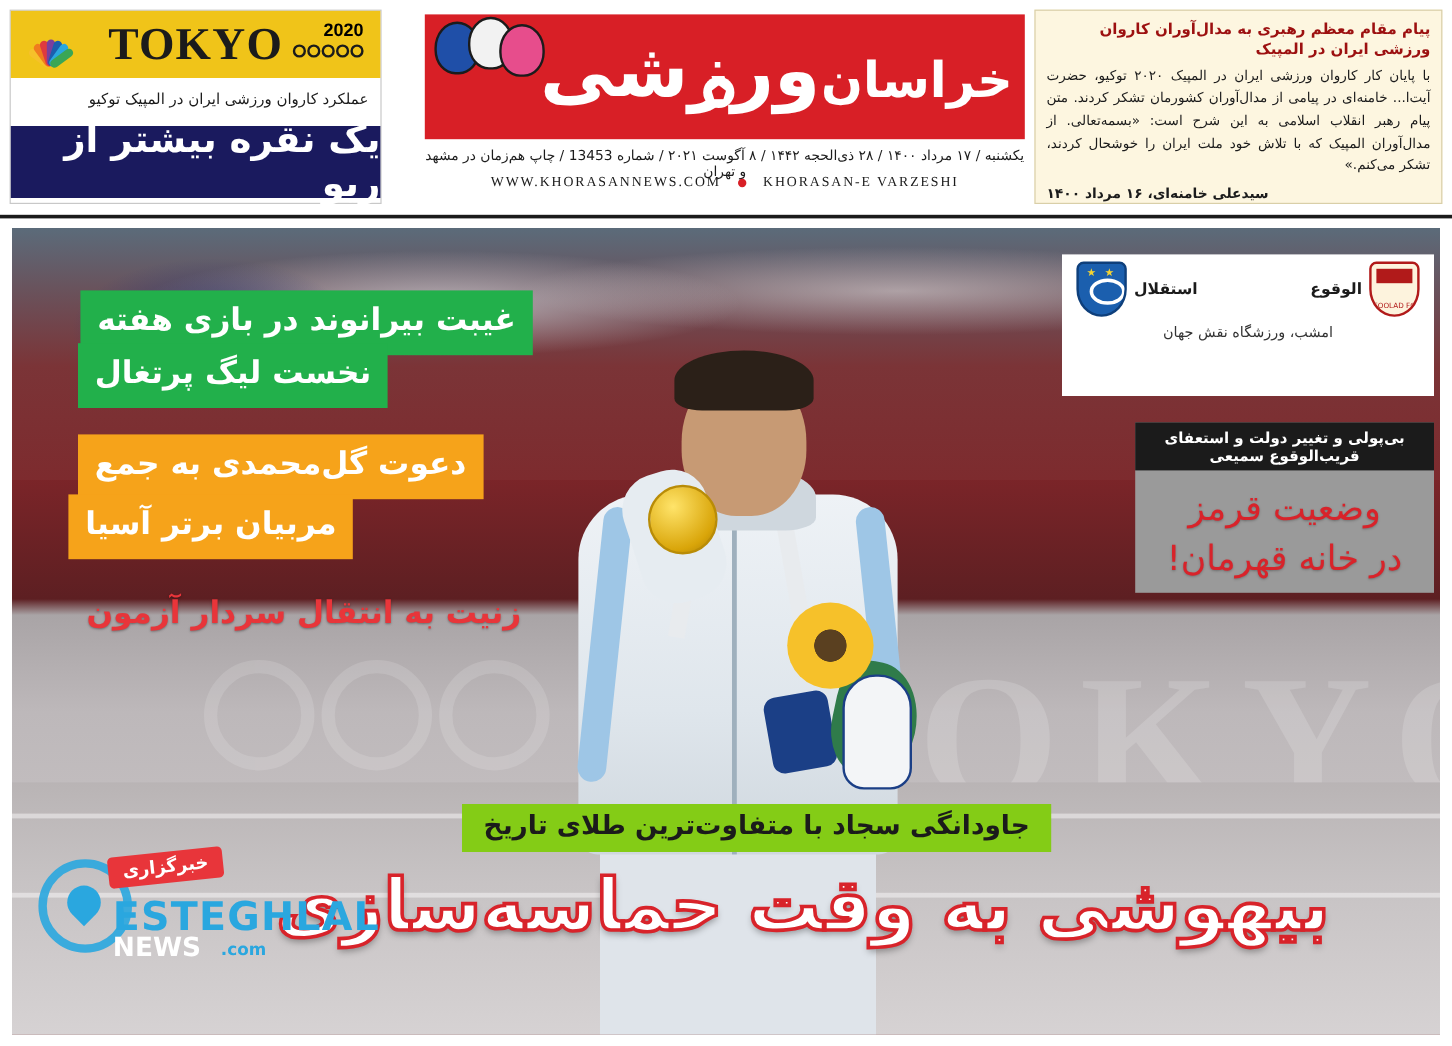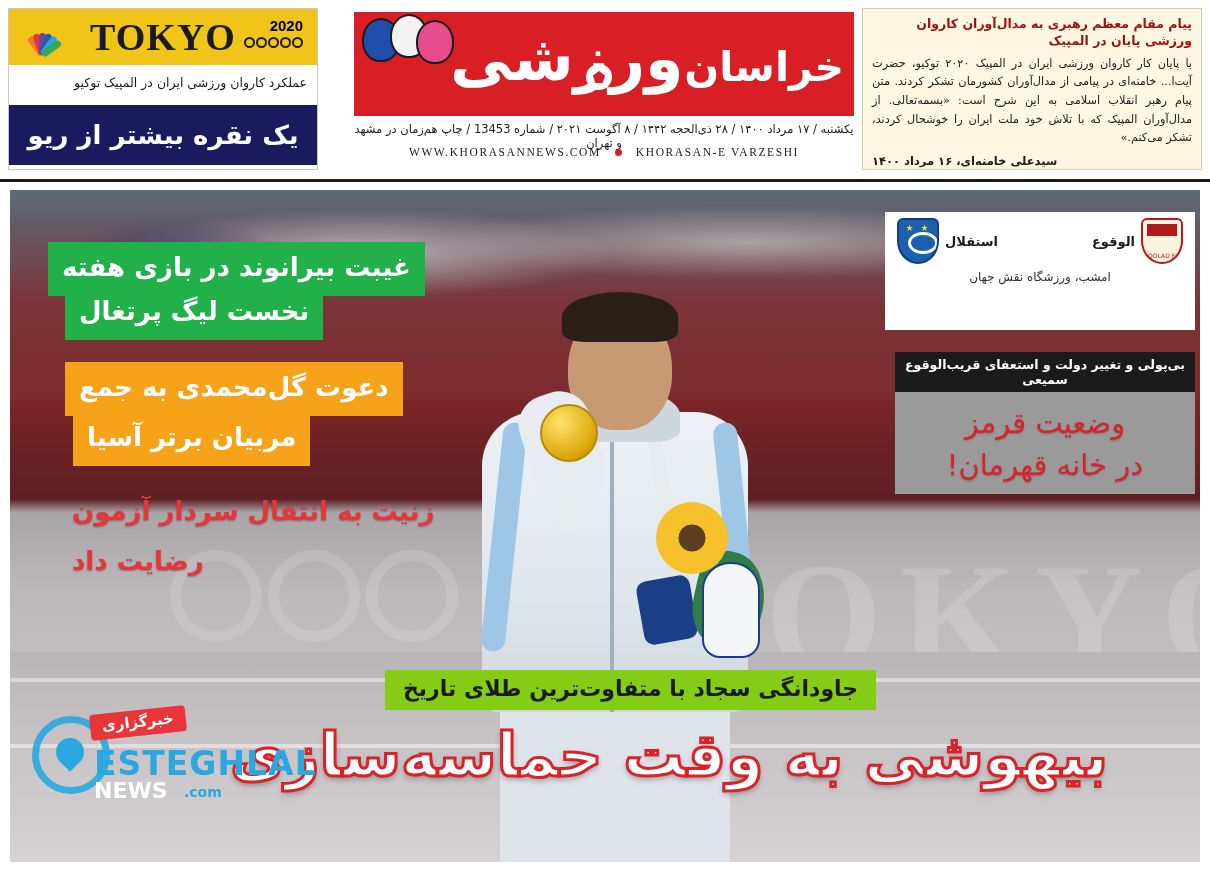--- a/index.html
+++ b/index.html
@@ -209,21 +209,21 @@
     line-height: 1.5;
   }
   .tokyo-head {
     margin-top: 12px;
     height: 60px;
     background: #1a1a5e;
     color: #ffffff;
     display: flex;
     align-items: center;
     justify-content: center;
-    font-size: 26px;
+    font-size: 31px;
     font-weight: bold;
   }
 
   
   .main-area {
     position: absolute;
     top: 190px; left: 10px;
     width: 1190px; height: 672px;
     background: #6e3a3c;
     overflow: hidden;
@@ -381,24 +381,24 @@
     padding: 6px 14px 9px 14px;
     font-weight: bold;
     line-height: 1.5;
     text-align: right;
     white-space: nowrap;
   }
   .st-green { background: #22b04b; color: #ffffff; font-size: 26px; }
   .st-orange { background: #f6a31a; color: #ffffff; font-size: 26px; }
   .st-red-text { background: transparent; color: #e8353a; font-size: 26px; text-shadow: 0 1px 2px rgba(0,0,0,.35); }
 
-  .st1a { top: 52px; left: 38px; }
+  .st1a { top: 52px; left: 57px; }
   .st1b { top: 96px; left: 55px; }
   .st2a { top: 172px; left: 55px; }
-  .st2b { top: 222px; left: 63px; }
+  .st2b { top: 222px; left: 47px; }
   .st3a { top: 296px; left: 48px; }
   .st3b { top: 346px; left: 48px; }
 
   
   .ribbon {
     position: absolute;
     top: 480px; left: 375px;
     background: #84cc16;
     color: #1b1b1b;
     font-size: 22px;
@@ -464,21 +464,21 @@
   .rb-title {
     margin-top: 4px;
     text-align: center;
     font-size: 22px;
     font-weight: bold;
     color: #d8232a;
   }
 
   .rb-mid {
     position: absolute; right: 5px; top: 162px;
-    width: 300px; height: 142px;
+    width: 249px; height: 142px;
     background: #9a9a9a;
   }
   .rb-mid-kicker {
     background: #1b1b1b; color: #ffffff;
     font-size: 12.5px; font-weight: bold;
     text-align: center; padding: 5px 4px;
   }
   .rb-mid-title {
     color: #d8232a;
     font-size: 29px; font-weight: normal;
@@ -531,21 +531,21 @@
   }
 </style>
 </head>
 <body>
 
 <div class="page">
 
   <div class="masthead">
 
     <div class="message-box">
-      <div class="message-title">پیام مقام معظم رهبری به مدال‌آوران کاروان ورزشی پایان در المپیک</div>
+      <div class="message-title">پیام مقام معظم رهبری به مدال‌آوران کاروان ورزشی ایران در المپیک</div>
       <div class="message-body">با پایان کار کاروان ورزشی ایران در المپیک ۲۰۲۰ توکیو، حضرت آیت‌ا... خامنه‌ای در پیامی از مدال‌آوران کشورمان تشکر کردند. متن پیام رهبر انقلاب اسلامی به این شرح است: «بسمه‌تعالی. از مدال‌آوران المپیک که با تلاش خود ملت ایران را خوشحال کردند، تشکر می‌کنم.»</div>
       <div class="message-sign">سیدعلی خامنه‌ای، ۱۶ مرداد ۱۴۰۰</div>
     </div>
 
     <div class="logo-block">
       <div class="logo-red">
         <span class="logo-khorasan">خراسان</span>
         <span class="logo-varzeshi">ورزشی</span>
         <span class="logo-ball"></span>
         <span class="mascot">
@@ -623,21 +623,20 @@
       </div>
     </div>
 
     <div class="sticker st-green st1a">غیبت بیرانوند در بازی هفته</div>
     <div class="sticker st-green st1b">نخست لیگ پرتغال</div>
 
     <div class="sticker st-orange st2a">دعوت گل‌محمدی به جمع</div>
     <div class="sticker st-orange st2b">مربیان برتر آسیا</div>
 
     <div class="sticker st-red-text st3a">زنیت به انتقال سردار آزمون</div>
-    <div class="sticker st-red-text st3b">رضایت داد</div>
 
     <div class="ribbon">جاودانگی سجاد با متفاوت‌ترین طلای تاریخ</div>
     <div class="big-headline">بیهوشی به وقت حماسه‌سازی</div>
 
     <div class="right-box rb-top">
       <div class="teams-row">
         <div class="team">
           <span class="crest foolad">
             <span class="crest-cap">FOOLAD FC</span>
           </span>

